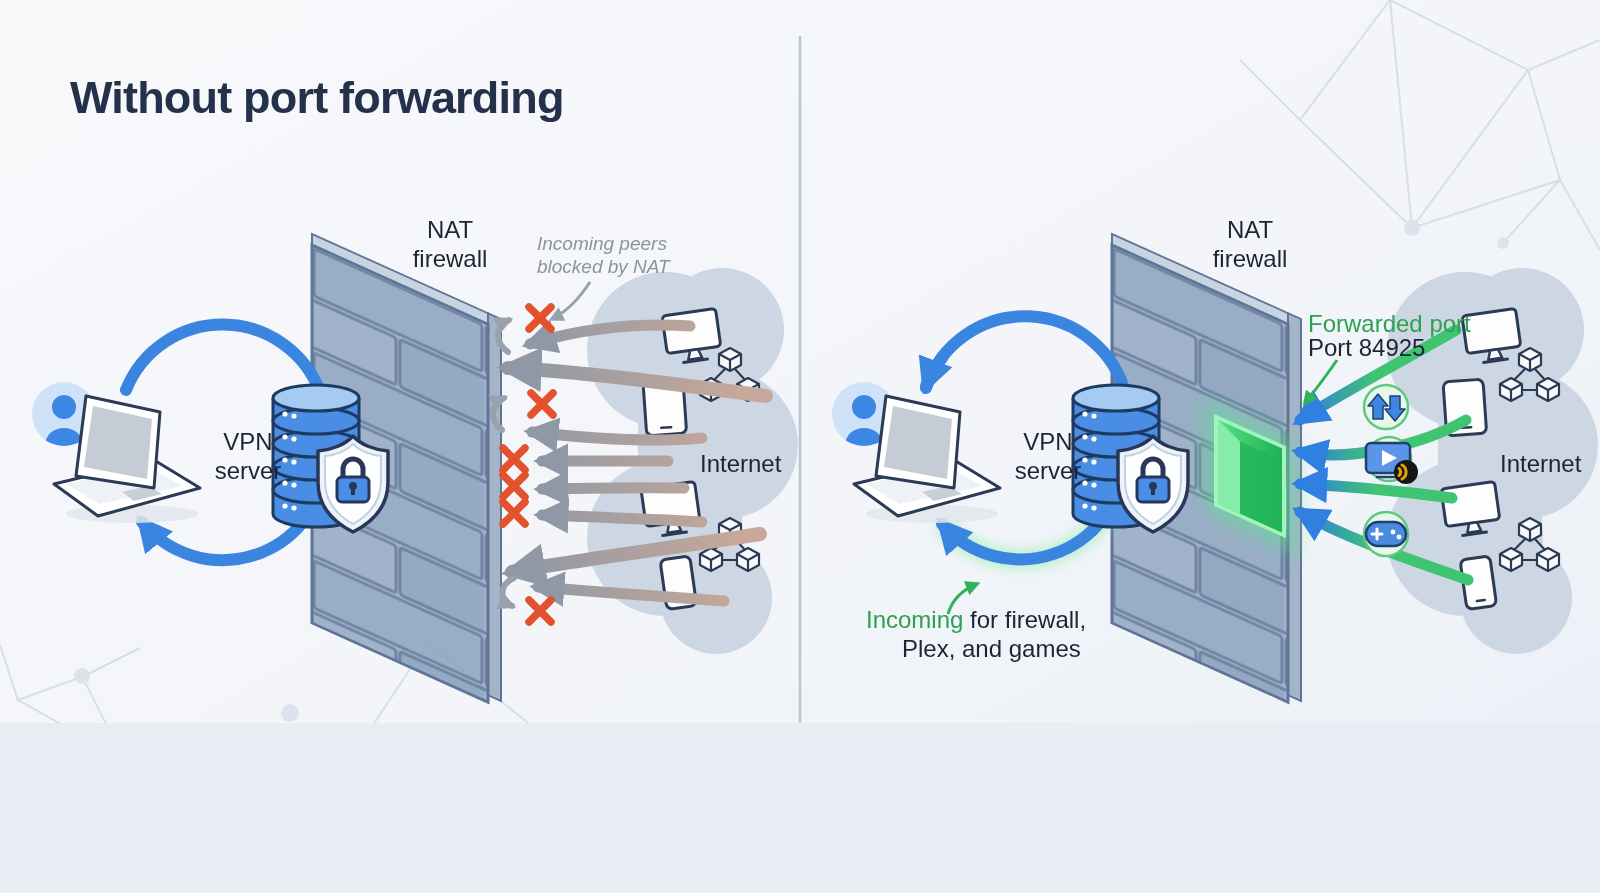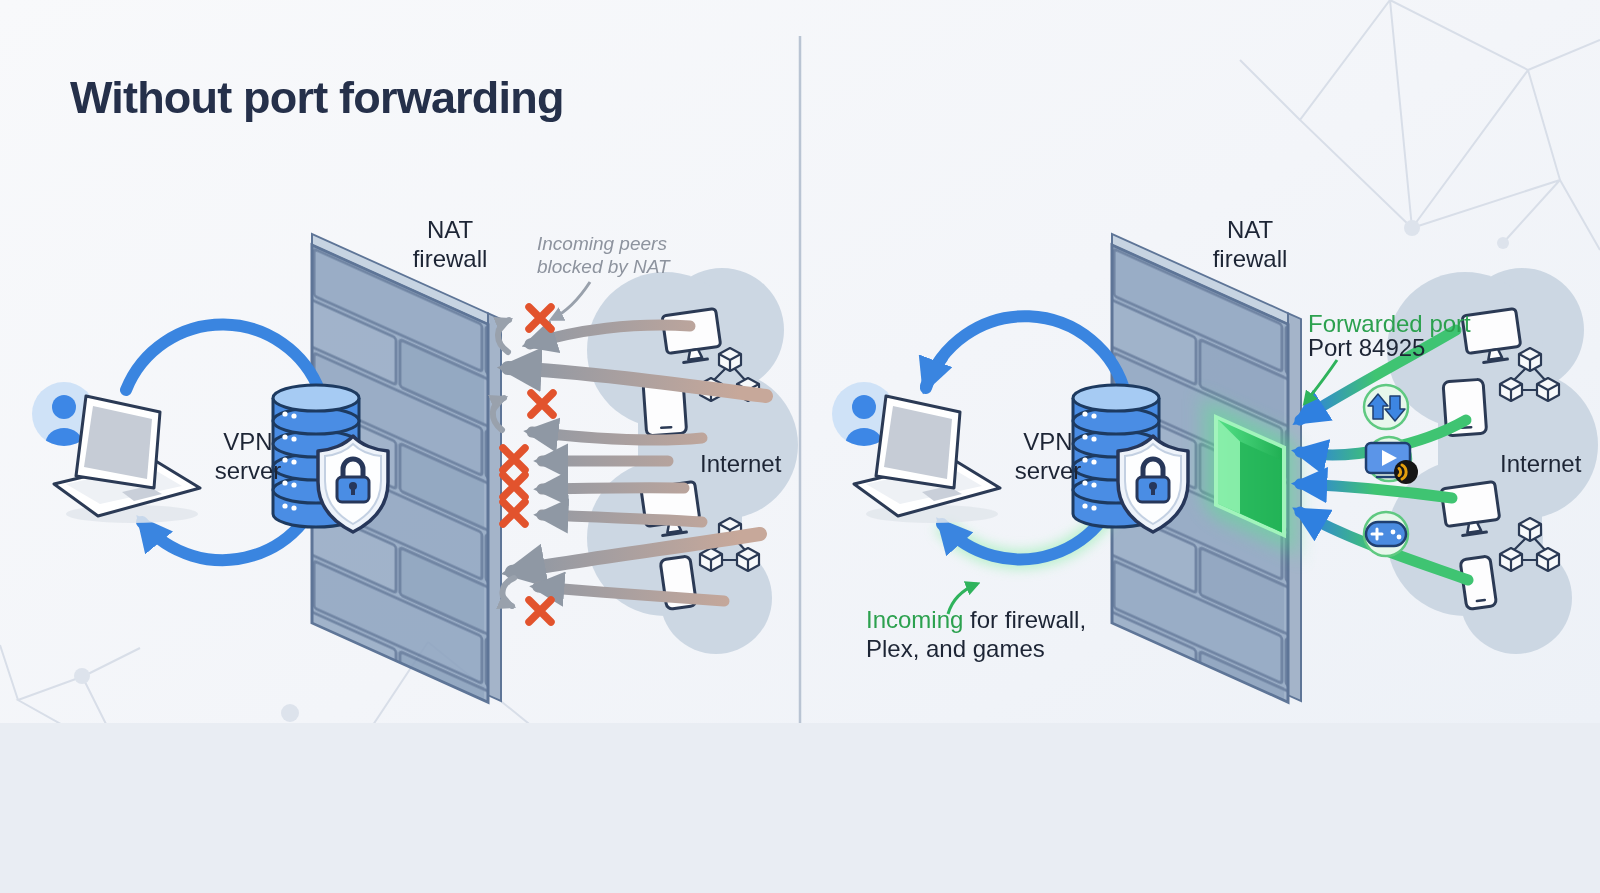--- a/index.html
+++ b/index.html
@@ -286,16 +286,16 @@
   <div class="lbl center" style="left:1006px;top:428px;width:84px;">VPN server</div>
 
   <div class="lbl" style="left:700px;top:450px;">Internet</div>
   <div class="lbl" style="left:1500px;top:450px;">Internet</div>
 
   <div class="lbl green-txt" style="left:1308px;top:310px;font-weight:500;">Forwarded port</div>
   <div class="lbl" style="left:1308px;top:334px;">Port 84925</div>
 
   <div class="lbl" style="left:866px;top:606px;">
     <span class="green-txt">Incoming</span><span> for firewall,</span>
-    <span style="display:block;">Plex, and games</span>
+    <span style="display:block;margin-left:36px;">Plex, and games</span>
   </div>
 
 </div>
 
 </body></html>

